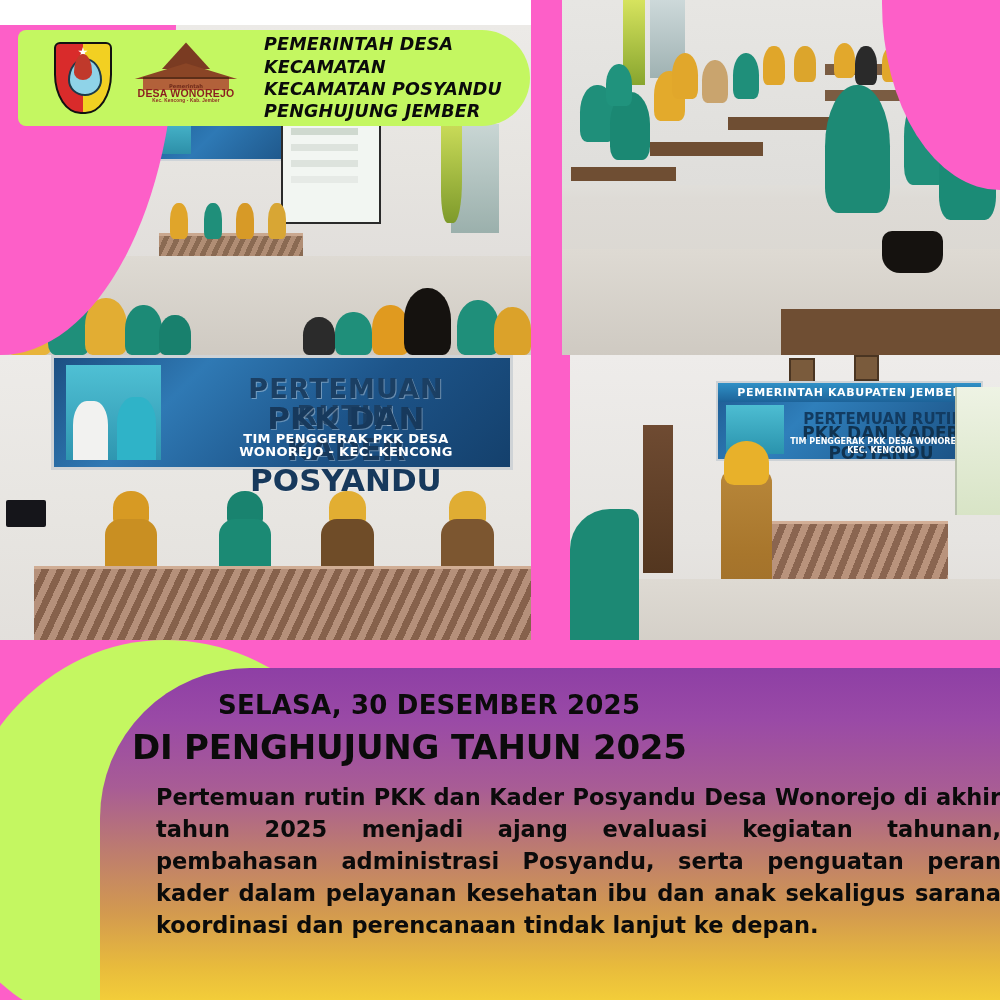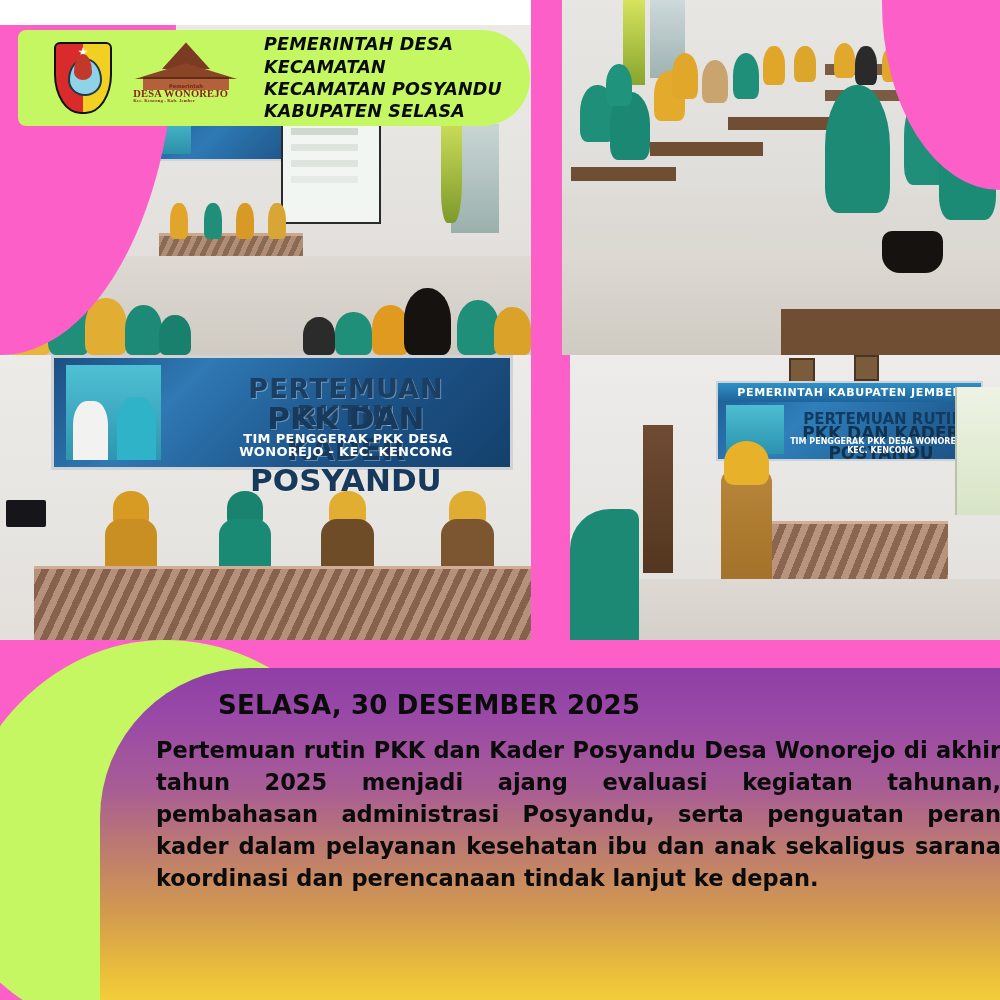--- a/index.html
+++ b/index.html
@@ -254,22 +254,22 @@
     position:absolute;left:6%;top:30%;width:88%;height:22%;
     background:#8a4526;
     clip-path:polygon(50% 0,100% 100%,0 100%);
   }
   .logo-desa .body{
     position:absolute;left:14%;top:48%;width:72%;height:16%;
     background:#b2613a;border-top:2px solid #5c2e18;
   }
   .logo-desa .cap{
     position:absolute;left:6%;top:64%;width:88%;
-    color:#8a1f1f;font-family:Liberation Serif, serif;
-    font-weight:900;font-size:10.5px;line-height:1.05;
+    color:#8a1f1f;font-family:Liberation Sans, sans-serif;
+    font-weight:900;font-size:10.5px;text-align:center;line-height:1.05;
     letter-spacing:.2px;
   }
   .logo-desa .cap small{display:block;font-size:4.6px;color:#8a1f1f;font-weight:700;}
   .logo-desa .pre{
     position:absolute;left:6%;top:57.5%;width:88%;
     color:#6e2a1a;font-family:"DejaVu Sans",sans-serif;
     font-weight:700;font-size:5.2px;text-align:center;line-height:1;
   }
   .org-lines{
     margin-left:18px;
@@ -436,20 +436,21 @@
 
   <div class="top-white"></div>
   <div class="pink-left-strip"></div>
   <div class="pink-bottom-left"></div>
 
   <div class="green-crescent"></div>
 
   <div class="text-panel">
     <div class="date-line">SELASA, 30 DESEMBER 2025</div>
     <div class="headline">
+      <span class="l2">DI PENGHUJUNG TAHUN 2025</span>
     </div>
     <div class="body-copy">Pertemuan rutin PKK dan Kader Posyandu Desa Wonorejo di akhir tahun 2025 menjadi ajang evaluasi kegiatan tahunan, pembahasan administrasi Posyandu, serta penguatan peran kader dalam pelayanan kesehatan ibu dan anak sekaligus sarana koordinasi dan perencanaan tindak lanjut ke depan.</div>
   </div>
 
   <div class="header-pill">
     <div class="logo-kab">
       <div class="shield"></div>
       <div class="star">★</div>
       <div class="inner"></div>
       <div class="drop"></div>
@@ -460,17 +461,17 @@
       <div class="body"></div>
       <div class="pre">Pemerintah</div>
       <div class="cap">
         <span>DESA WONOREJO</span>
         <small>Kec. Kencong - Kab. Jember</small>
       </div>
     </div>
     <div class="org-lines">
       <div>PEMERINTAH DESA KECAMATAN</div>
       <div>KECAMATAN POSYANDU</div>
-      <div>KABUPATEN SELASA</div>
+      <div>PENGHUJUNG JEMBER</div>
     </div>
   </div>
 
 </div>
 
 </body></html>

